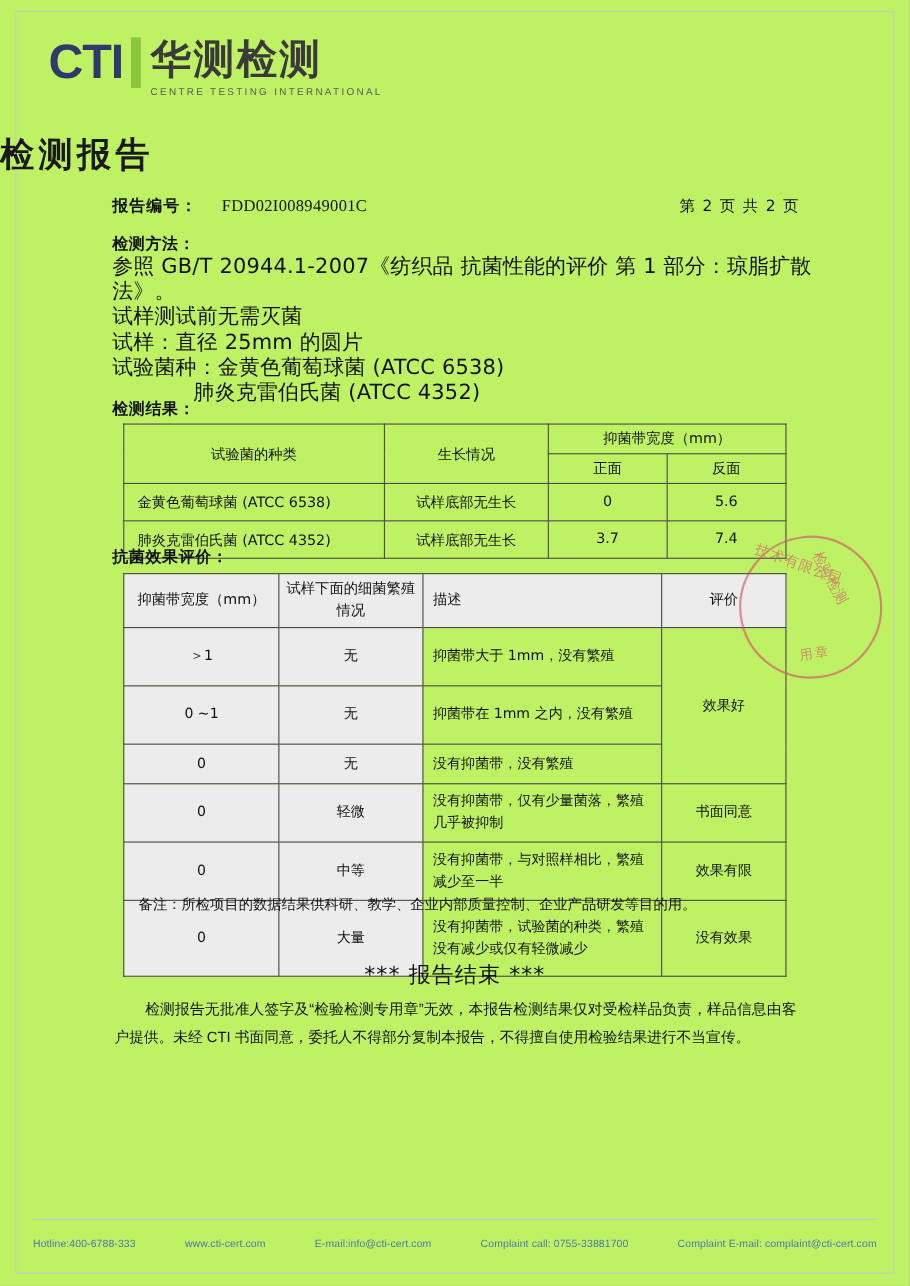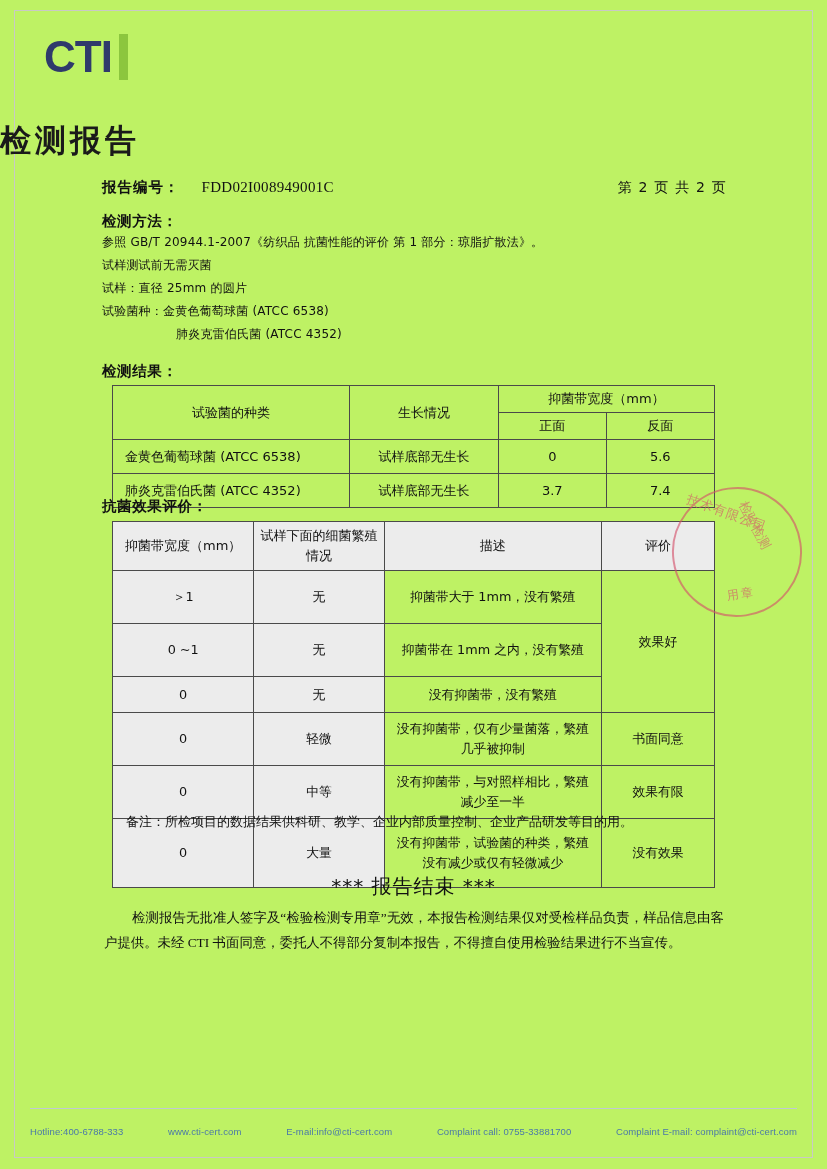--- a/index.html
+++ b/index.html
@@ -125,21 +125,21 @@
     color: #111;
   }
   .method-block {
     position: absolute;
     left: 102px;
     top: 212px;
     width: 640px;
   }
   .method-line {
     font-family: "DejaVu Sans", sans-serif;
-    font-size: 12px;
+    font-size: 19px;
     color: #111;
     line-height: 23px;
     letter-spacing: .2px;
   }
   .indent-1 { padding-left: 74px; }
 
   
   .results-label {
     position: absolute;
     left: 102px;
@@ -187,21 +187,21 @@
     width: 603px;
   }
   .tbl-eval .hdr td {
     background: #ececec;
     font-size: 13px;
     height: 26px;
   }
   .tbl-eval td { font-size: 12.8px; line-height: 20px; }
   .tbl-eval .c1 { width: 140px; background: #ececec; }
   .tbl-eval .c2 { width: 130px; background: #ececec; }
-  .tbl-eval .c3 { width: 205px; padding: 3px 9px; text-align: center; }
+  .tbl-eval .c3 { width: 205px; padding: 3px 9px; text-align: left; }
   .tbl-eval .c4 { width: 112px; }
 
   .note {
     position: absolute;
     left: 126px;
     top: 812px;
     width: 600px;
     font-family: Liberation Sans, sans-serif;
     font-size: 13px;
     color: #111;
@@ -218,21 +218,21 @@
     font-size: 20px;
     letter-spacing: 1px;
     color: #111;
   }
 
   .disclaimer {
     position: absolute;
     left: 104px;
     top: 905px;
     width: 620px;
-    font-family: Liberation Serif, serif;
+    font-family: Liberation Sans, sans-serif;
     font-size: 13.4px;
     line-height: 25px;
     color: #111;
     text-align: justify;
     text-indent: 28px;
   }
 
   
   .stamp {
     position: absolute;
@@ -297,20 +297,24 @@
 </style>
 </head>
 <body>
 
 <div class="page">
   <div class="sheet-border"></div>
 
   <div class="logo-block">
     <div class="logo-cti">CTI</div>
     <div class="logo-bar"></div>
+    <div class="logo-right">
+      <div class="logo-cn">华测检测</div>
+      <div class="logo-en">CENTRE TESTING INTERNATIONAL</div>
+    </div>
   </div>
 
   <div class="report-title">检测报告</div>
 
   <div class="rep-no-row">
     <div class="rep-no-left">
       <span class="rep-no-label">报告编号：</span>
       <span class="rep-no-value">FDD02I008949001C</span>
     </div>
     <div class="page-no">第 2 页 共 2 页</div>

